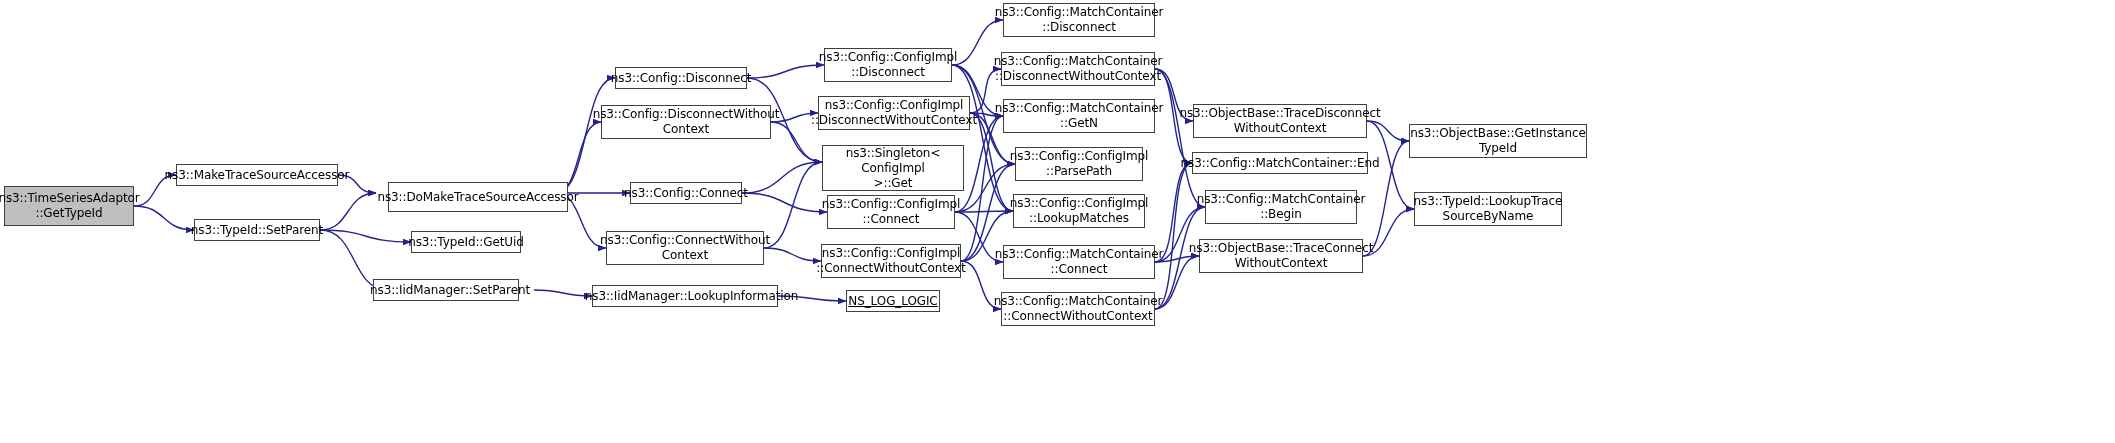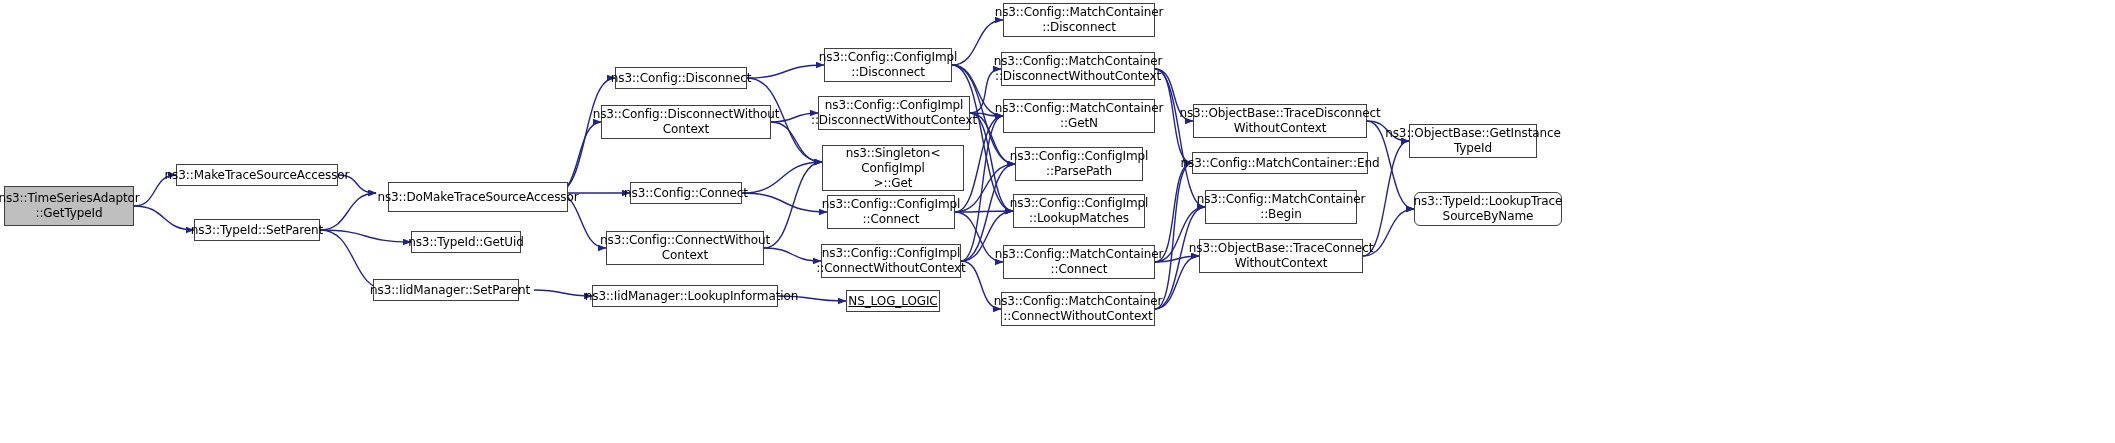--- a/index.html
+++ b/index.html
@@ -135,18 +135,18 @@
 ::Connect</div>
       <div class="node thick" style="left: 1001px; top: 292px; width: 154px; height: 34px;">ns3::Config::MatchContainer
 ::ConnectWithoutContext</div>
       <div class="node thick" style="left: 1193px; top: 104px; width: 174px; height: 34px;">ns3::ObjectBase::TraceDisconnect
 WithoutContext</div>
       <div class="node thick" style="left: 1192px; top: 152px; width: 176px; height: 22px;">ns3::Config::MatchContainer::End</div>
       <div class="node thick" style="left: 1205px; top: 190px; width: 152px; height: 34px;">ns3::Config::MatchContainer
 ::Begin</div>
       <div class="node thick" style="left: 1199px; top: 239px; width: 164px; height: 34px;">ns3::ObjectBase::TraceConnect
 WithoutContext</div>
-      <div class="node thick" style="left: 1409px; top: 124px; width: 128px; height: 34px;">ns3::ObjectBase::GetInstance
+      <div class="node thick" style="left: 1409px; top: 124px; width: 178px; height: 34px;">ns3::ObjectBase::GetInstance
 TypeId</div>
-      <div class="node thick" style="left: 1414px; top: 192px; width: 148px; height: 34px; border-radius: 6px;">ns3::TypeId::LookupTrace
+      <div class="node thick" style="left: 1414px; top: 192px; width: 148px; height: 34px;">ns3::TypeId::LookupTrace
 SourceByName</div>
     </div>
 </div>
 
 </body></html>

